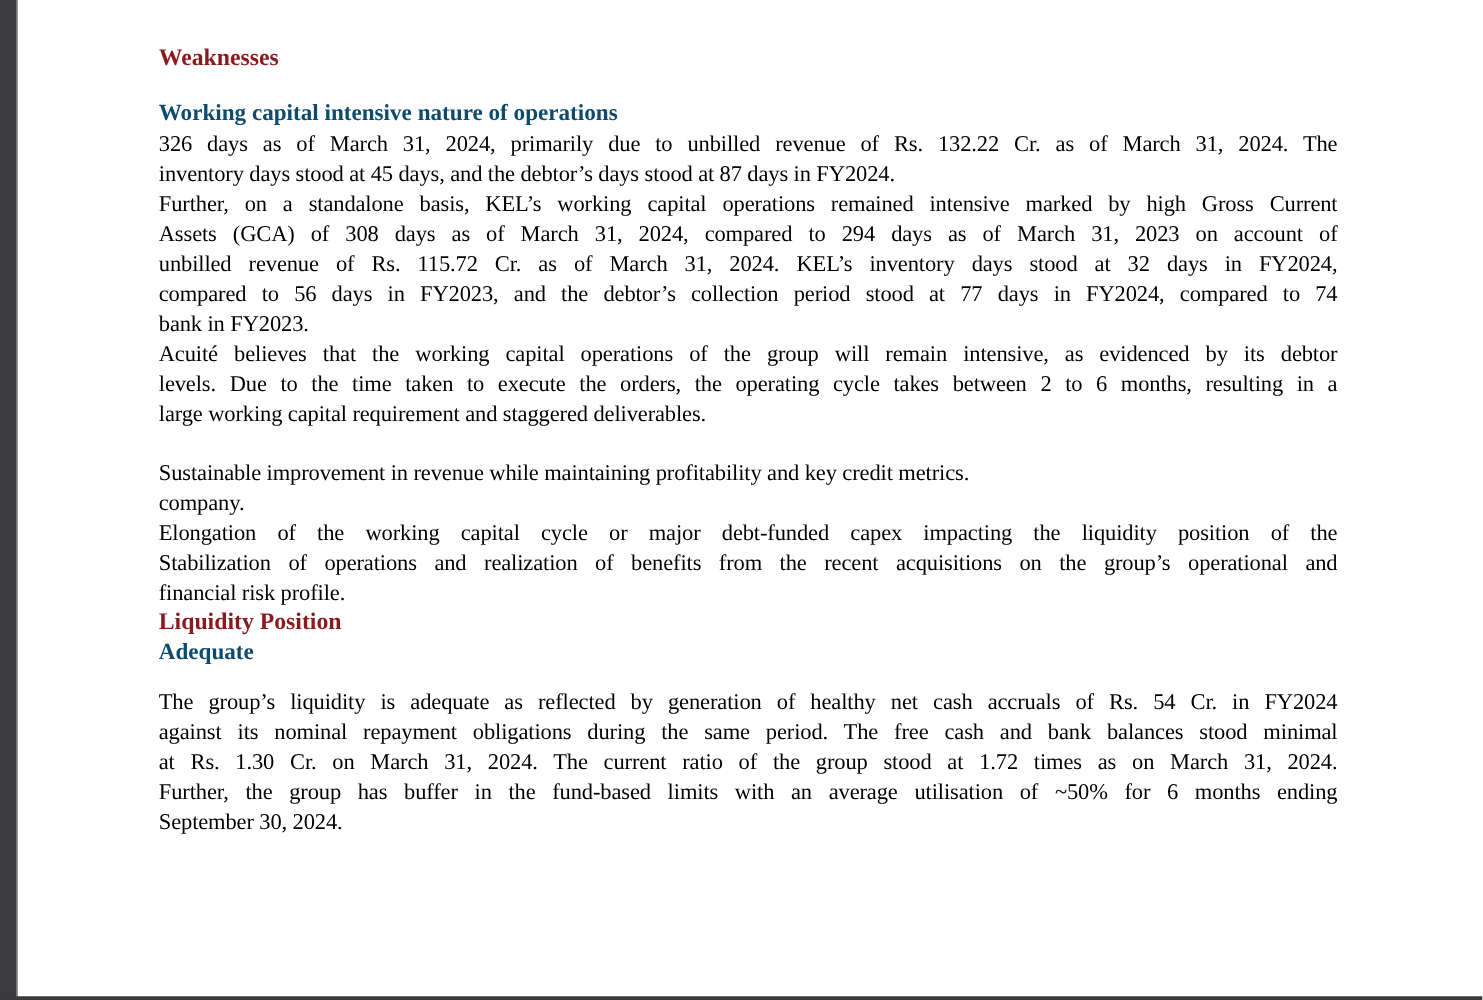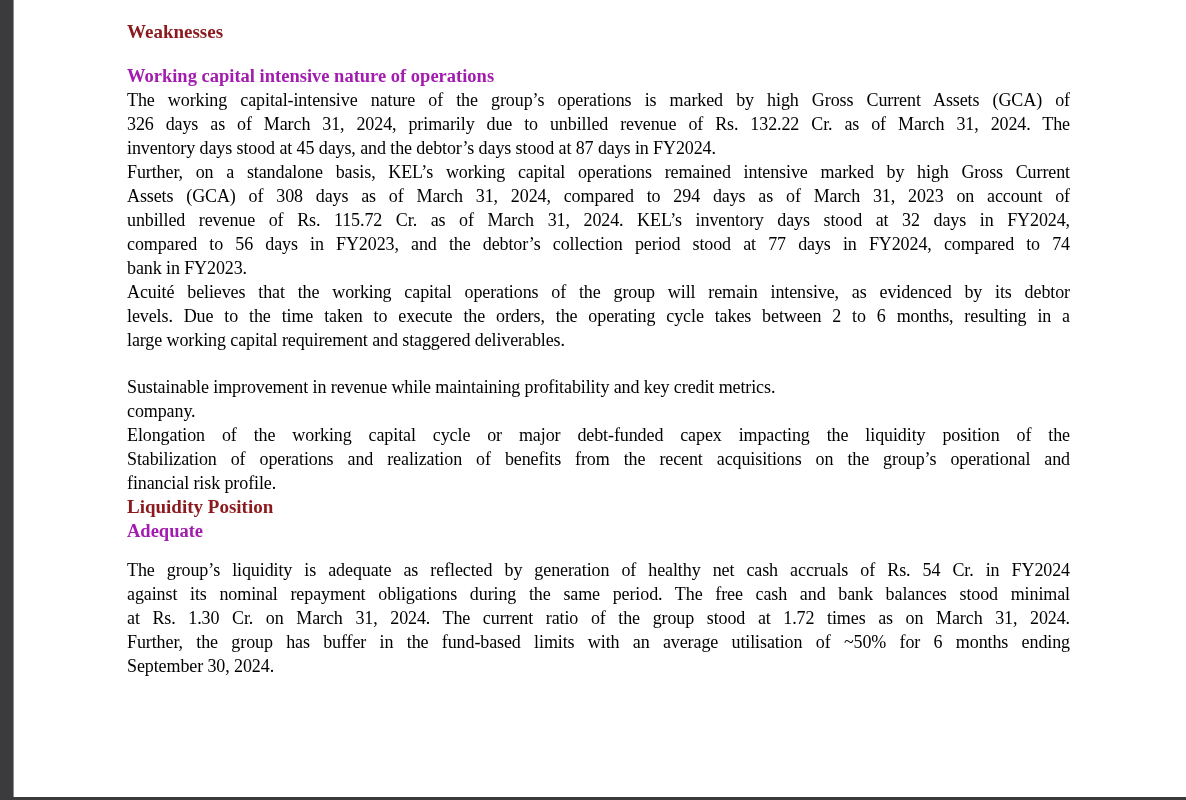--- a/index.html
+++ b/index.html
@@ -16,38 +16,38 @@
     width: 13px; background: #3b3b3d;
     border-right: 1px solid #8d8d8f;
   }
   .bottom-bar {
     position: absolute; left: 0; right: 0; bottom: 0;
     height: 3px; background: #3b3b3d;
   }
 
   .content {
     position: absolute;
-    left: 127px; top: 0;
+    left: 127px; top: 15px;
     width: 943px;
     padding-top: 20px;
     color: #000000;
   }
 
   .sec-h {
     margin: 0;
     font-size: 19px;
     line-height: 24px;
     font-weight: bold;
     color: #8b1a1e;
   }
   .sub-h {
     font-size: 18.5px;
     line-height: 24px;
     font-weight: bold;
-    color: #a21caf;
+    color: #0c4a6e;
   }
   .ln {
     font-size: 18px;
     line-height: 24px;
     letter-spacing: -0.1px;
     color: #000000;
     text-align: justify;
   }
   .ln.j { text-align-last: justify; }
 
@@ -63,21 +63,20 @@
 <div class="page">
   <div class="left-bar"></div>
 
   <div class="content">
 
     <h2 class="sec-h">Weaknesses</h2>
 
     <div class="sub-h mt-sub">Working capital intensive nature of operations</div>
 
     <div>
-      <div class="ln j">The working capital-intensive nature of the group’s operations is marked by high Gross Current Assets (GCA) of</div>
       <div class="ln j">326 days as of March 31, 2024, primarily due to unbilled revenue of Rs. 132.22 Cr. as of March 31, 2024. The</div>
       <div class="ln">inventory days stood at 45 days, and the debtor’s days stood at 87 days in FY2024.</div>
     </div>
 
     <div>
       <div class="ln j">Further, on a standalone basis, KEL’s working capital operations remained intensive marked by high Gross Current</div>
       <div class="ln j">Assets (GCA) of 308 days as of March 31, 2024, compared to 294 days as of March 31, 2023 on account of</div>
       <div class="ln j">unbilled revenue of Rs. 115.72 Cr. as of March 31, 2024. KEL’s inventory days stood at 32 days in FY2024,</div>
       <div class="ln j">compared to 56 days in FY2023, and the debtor’s collection period stood at 77 days in FY2024, compared to 74</div>
       <div class="ln">bank in FY2023.</div>

